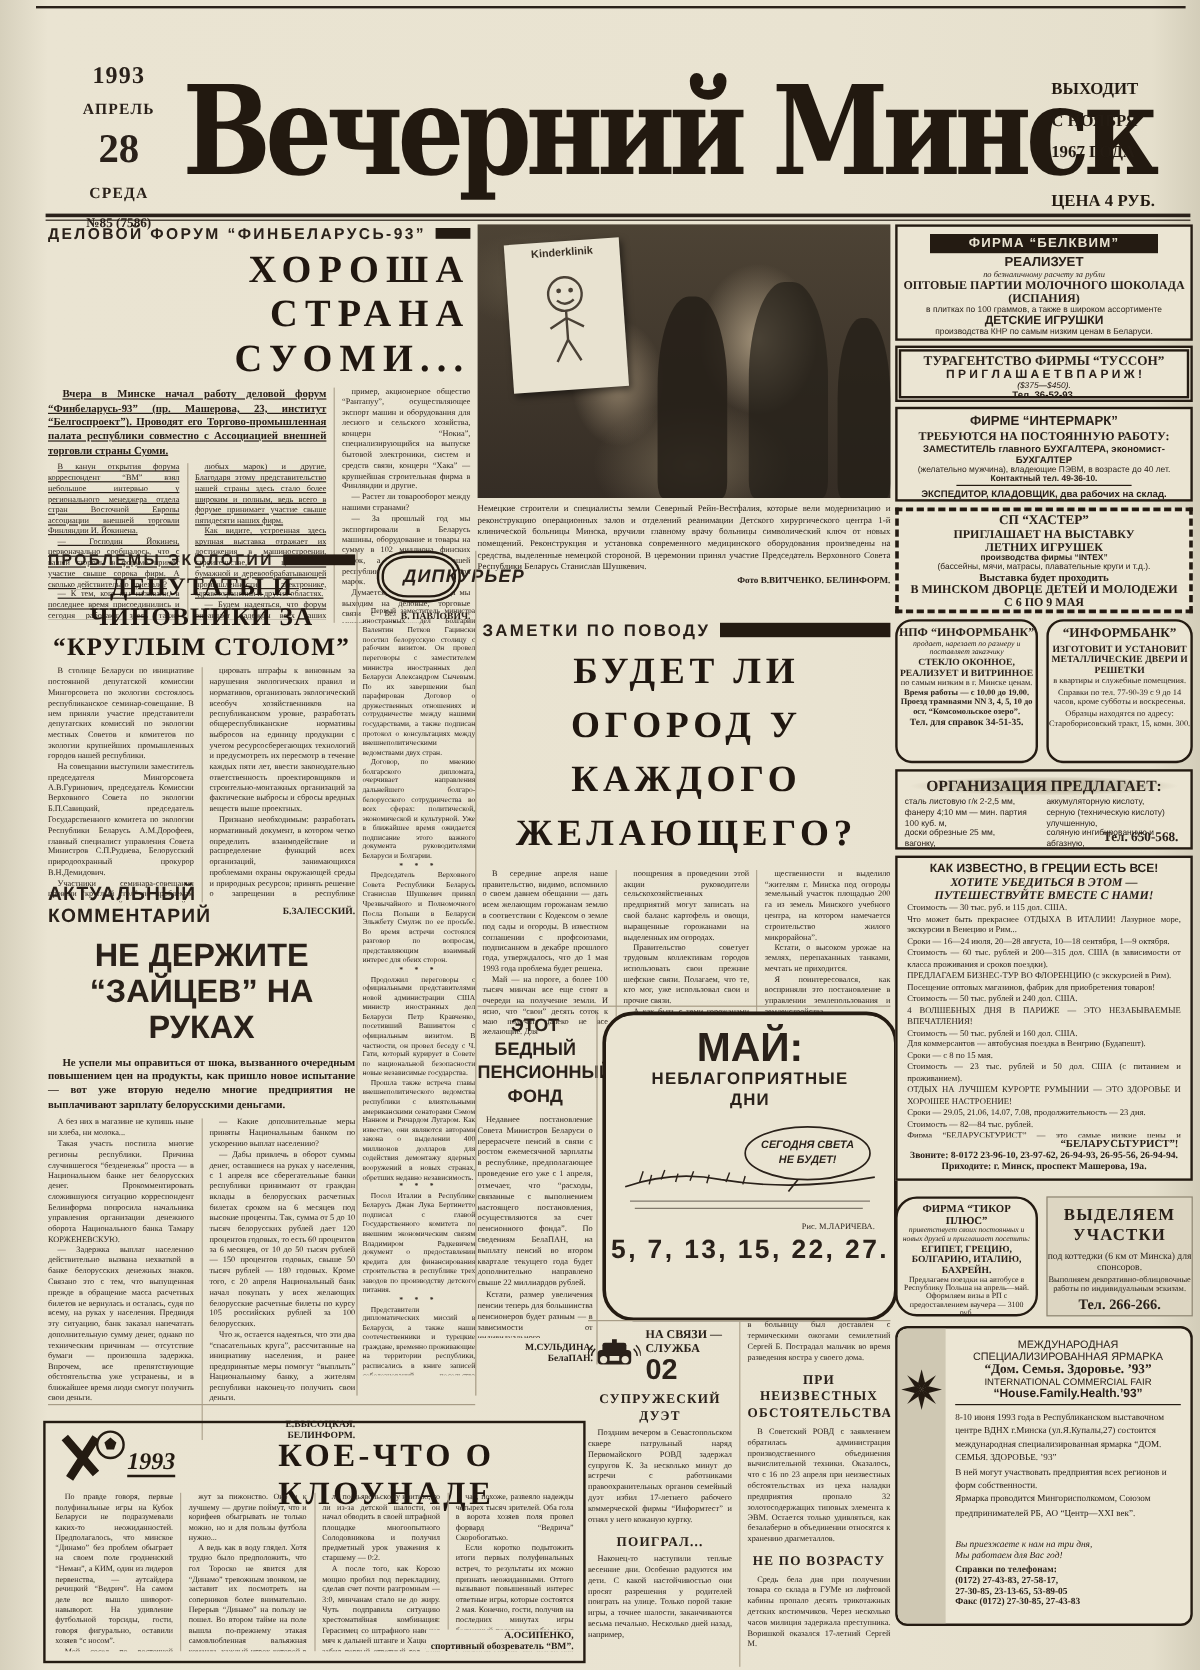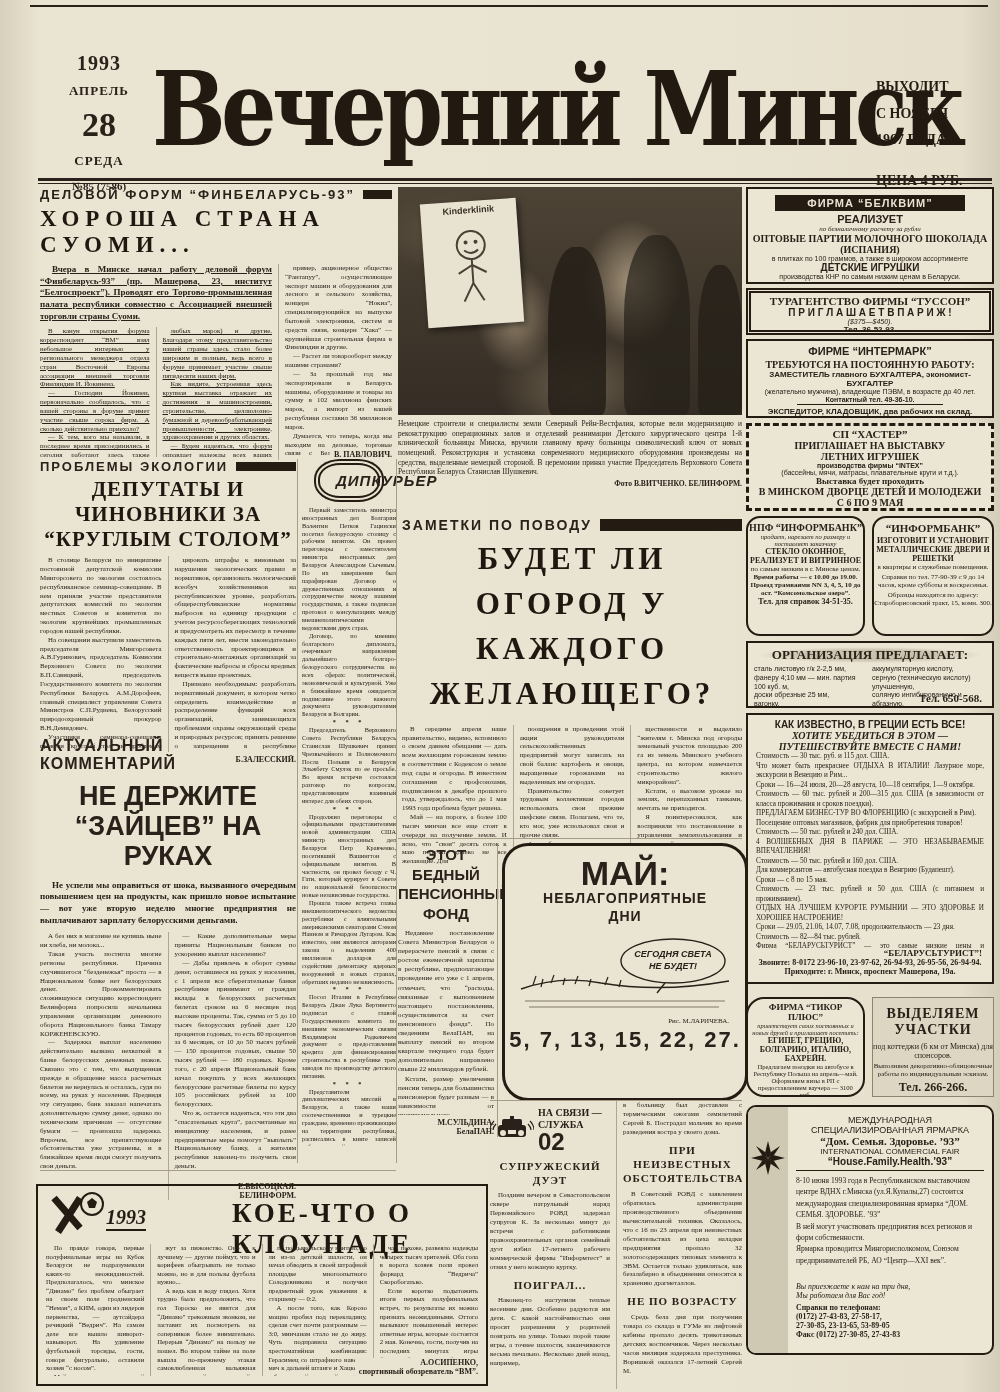--- a/index.html
+++ b/index.html
@@ -31,21 +31,21 @@
   .kicker .bar{flex:1;height:9px;background:#241b12;}
   .cols{display:flex;}
   .col{flex:1;font-size:6.9px;line-height:1.28;text-align:justify;overflow:hidden;}
   .col + .col{border-left:1px solid #b0a590;margin-left:6px;padding-left:6px;}
   .col p{margin:0;text-indent:8px;}
   .lead{font-weight:bold;font-size:9px;line-height:1.3;text-align:justify;}
   .lead p{margin:0;text-indent:12px;}
   .byline{font-weight:bold;font-size:8px;text-align:right;white-space:pre-line;}
 
   .h-serif{font-weight:bold;text-align:center;color:#201710;}
-  .h-suomi{font-size:23px;letter-spacing:6px;text-align:left;font-family:Liberation Serif, serif;}
+  .h-suomi{font-size:32px;letter-spacing:6px;text-align:right;font-family:Liberation Serif, serif;}
   .h-eco{font-size:21px;letter-spacing:1px;line-height:1.18;}
   .h-zait{font-family:"Liberation Sans","DejaVu Sans",sans-serif;font-size:27px;line-height:1.12;font-weight:bold;text-align:center;}
   .h-ogorod{font-size:31px;letter-spacing:4px;line-height:1.45;}
   .h-clown{font-size:27px;letter-spacing:3px;}
   .h-sm{font-weight:bold;font-size:11px;letter-spacing:1px;text-align:center;margin:6px 0 4px;}
 
   
   .photo{background:
     radial-gradient(70px 90px at 68% 42%, #a3937a 0%, rgba(0,0,0,0) 70%),
     radial-gradient(55px 75px at 34% 58%, #8d7d66 0%, rgba(0,0,0,0) 70%),
@@ -140,21 +140,21 @@
     <div class="db-day">28</div>
     <div class="db-wd">СРЕДА</div>
     <div class="db-num">№85 (7586)</div>
   </div>
 
   <div class="blk" style="left:152px;top:58px;width:715px;height:120px;">
     <div class="masthead">Вечерний Минск</div>
   </div>
 
   <div class="blk rightinfo" style="left:876px;top:62px;width:118px;">
-    <div style="white-space:pre-line;margin-top:12px;">ВЫХОДИТ
+    <div style="white-space:pre-line;">ВЫХОДИТ
 С НОЯБРЯ
 1967 ГОДА</div>
     <div class="price">ЦЕНА 4 РУБ.</div>
   </div>
 
   <div class="blk rule2" style="left:38px;top:178px;width:954px;"></div>
 
   <div class="blk" style="left:40px;top:187px;width:352px;height:266px;">
     <div class="kicker" style="font-size:13px;">
       <span>ДЕЛОВОЙ ФОРУМ “ФИНБЕЛАРУСЬ-93”</span>

